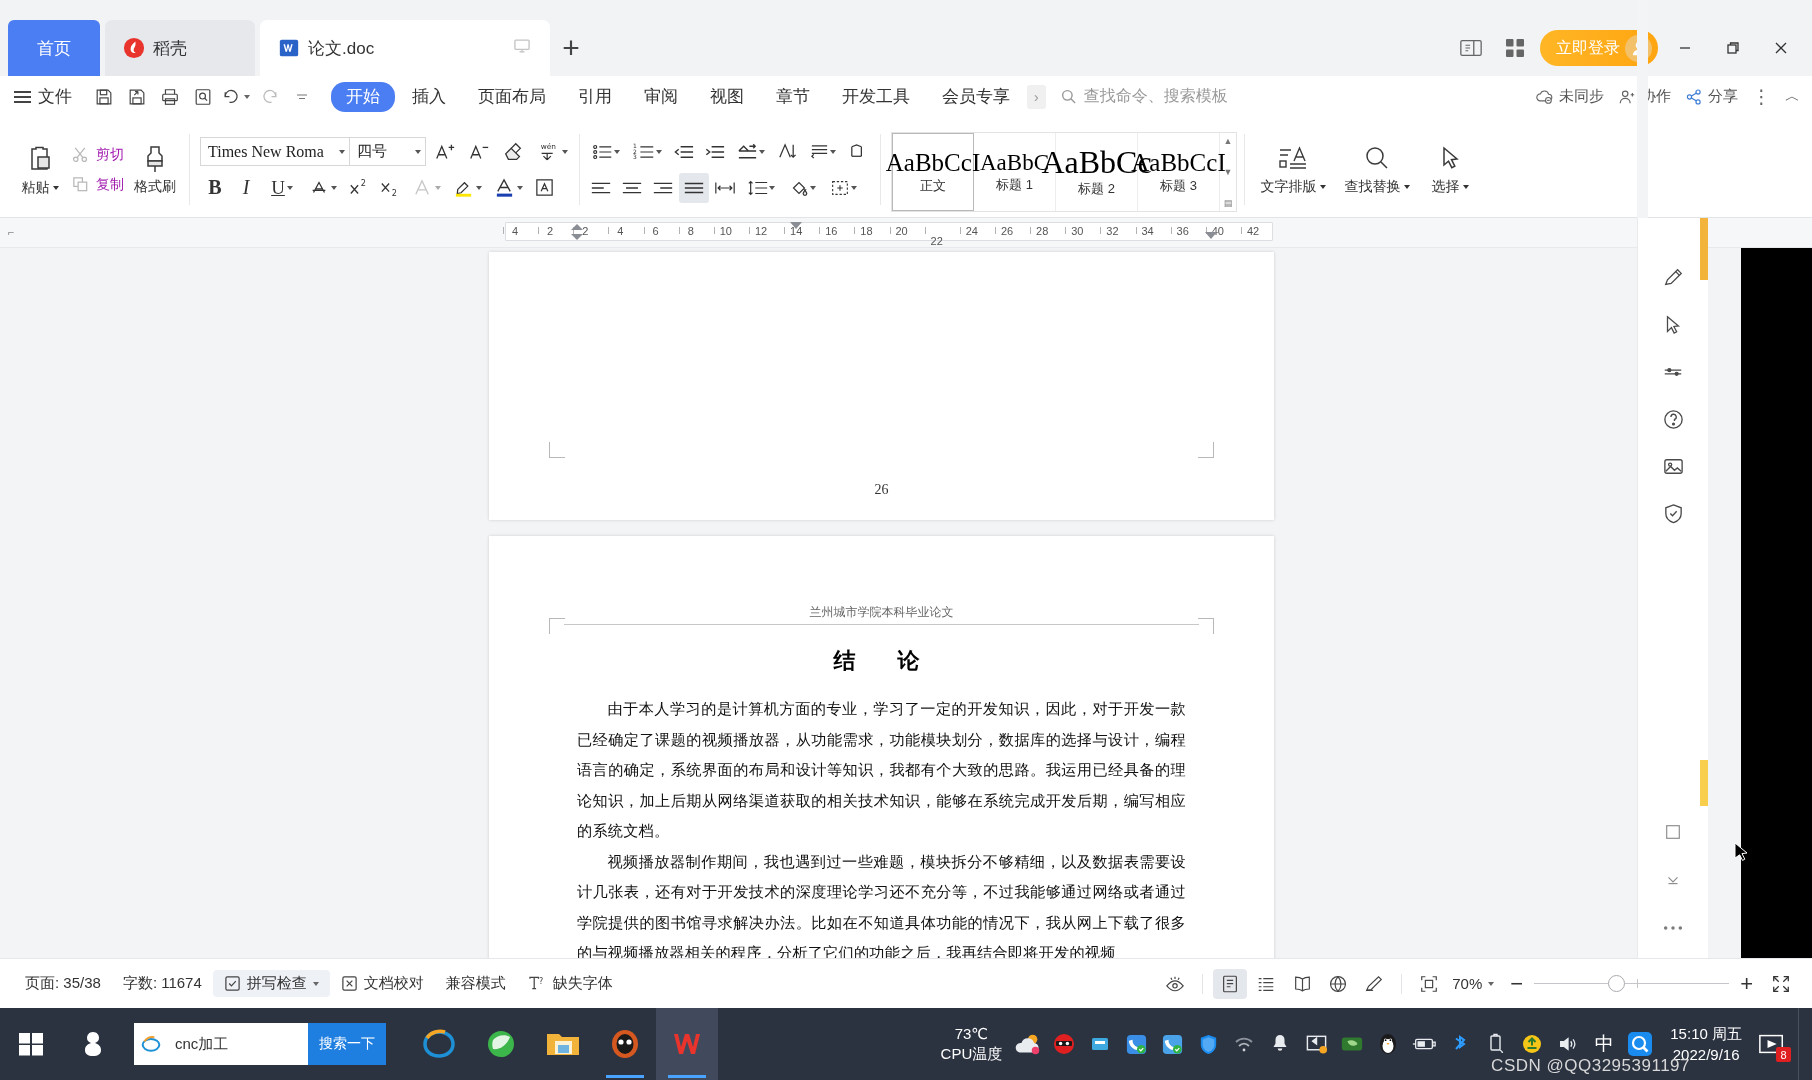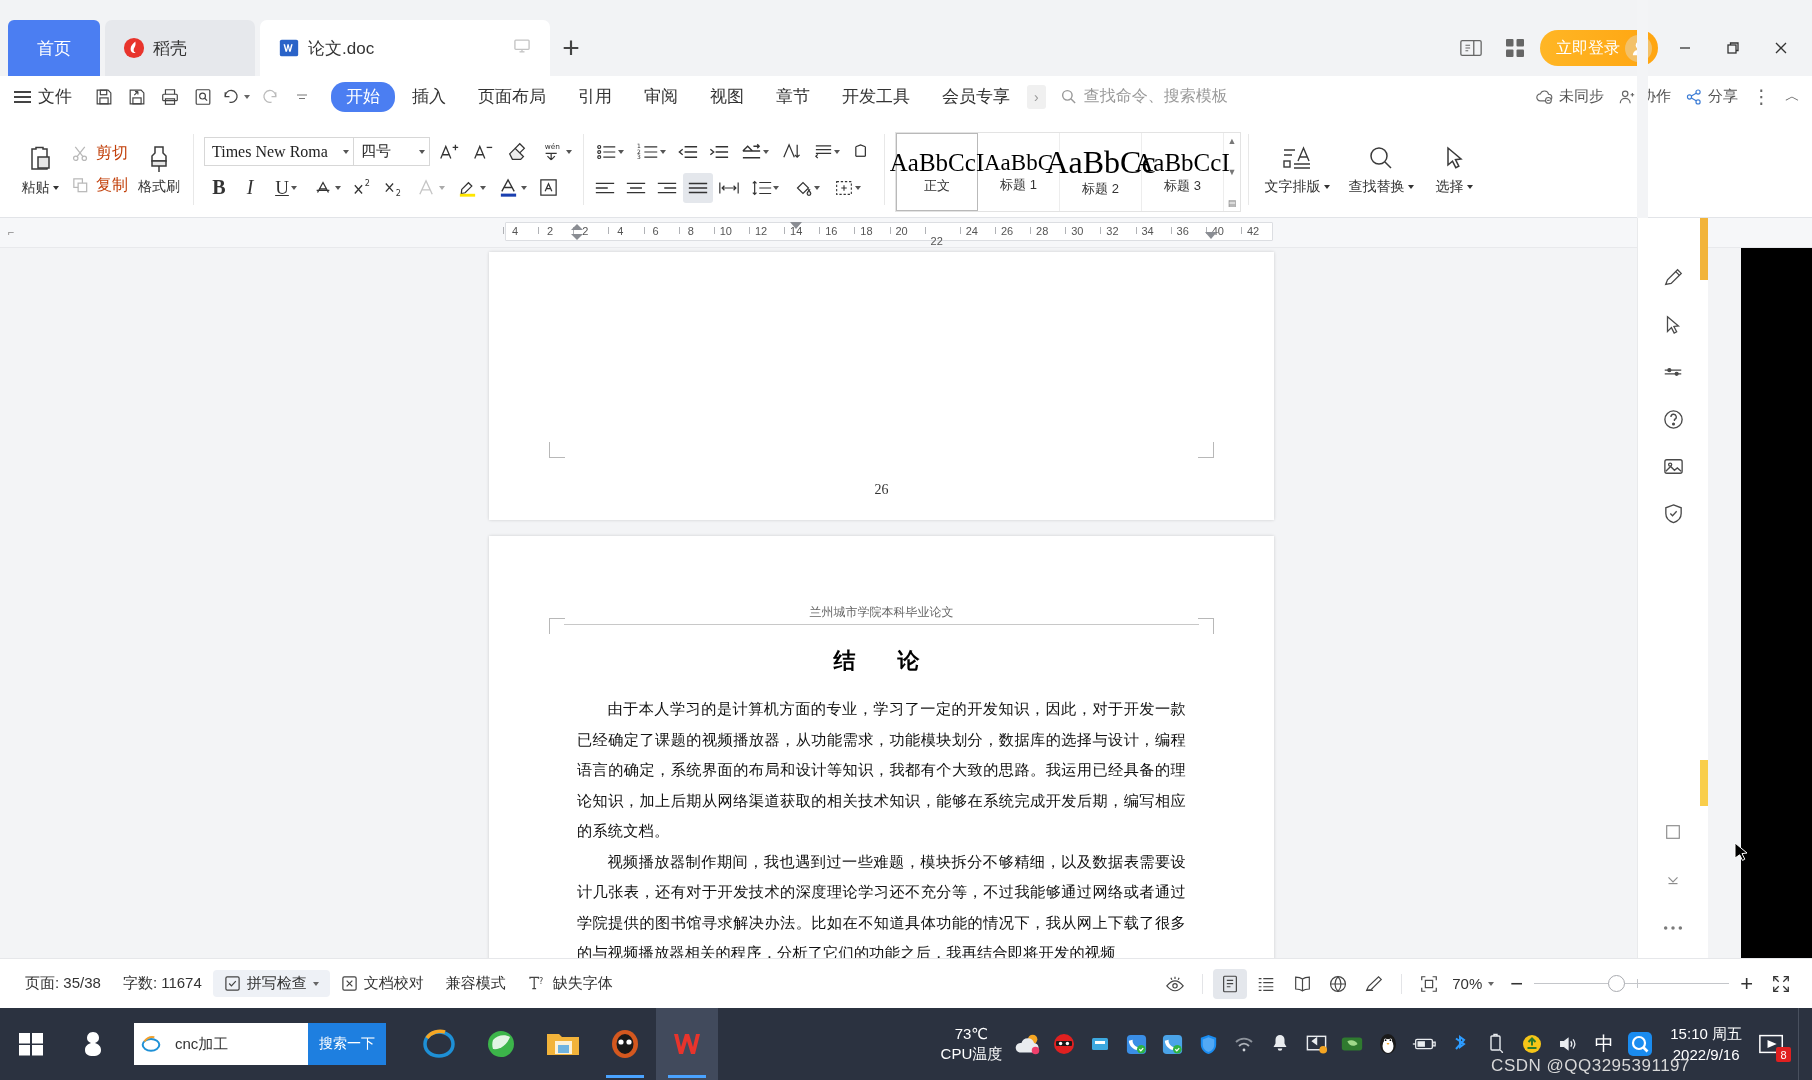--- a/index.html
+++ b/index.html
@@ -87,21 +87,21 @@
   .rgroup { display: flex; align-items: center; padding: 0 7px; position: relative;}
   .rgroup + .rgroup::before {
     content:''; position:absolute; left:0; top:12px; bottom:12px; width:1px; background:#e8e8e8;
   }
   .big-btn {
     display: flex; flex-direction: column; align-items: center; justify-content: center;
     min-width: 54px; height: 86px; font-size: 14px; color: #333; gap: 3px;
   }
   .big-btn .lbl { font-size: 14px; display:flex; align-items:center; gap:3px;}
   .small-col { display: flex; flex-direction: column; justify-content: center; gap: 5px; height: 86px;}
-  .small-btn { display: flex; align-items: center; gap: 6px; font-size: 16px; color: #c2410c; padding: 3px 4px; }
+  .small-btn { display: flex; align-items: center; gap: 6px; font-size: 14px; color: #a21caf; padding: 3px 4px; }
   .caret { width:0;height:0;border-left:3.5px solid transparent;border-right:3.5px solid transparent;border-top:4px solid currentColor; display:inline-block;}
   .font-area { display:flex; flex-direction:column; justify-content:center; gap:6px; height:86px; padding-left:4px;}
   .font-row1 { display: flex; align-items: center; gap: 4px; }
   .font-row2 { display: flex; align-items: center; gap: 1px; }
   .fname {
     width: 150px; height: 29px; border: 1px solid #d7d7d7; background:#fff; display:flex;
     align-items:center; padding:0 4px 0 7px; font-size: 16px; color:#222;
     font-family:"Liberation Serif", serif; white-space:nowrap; overflow:hidden;
   }
   .fsize {

